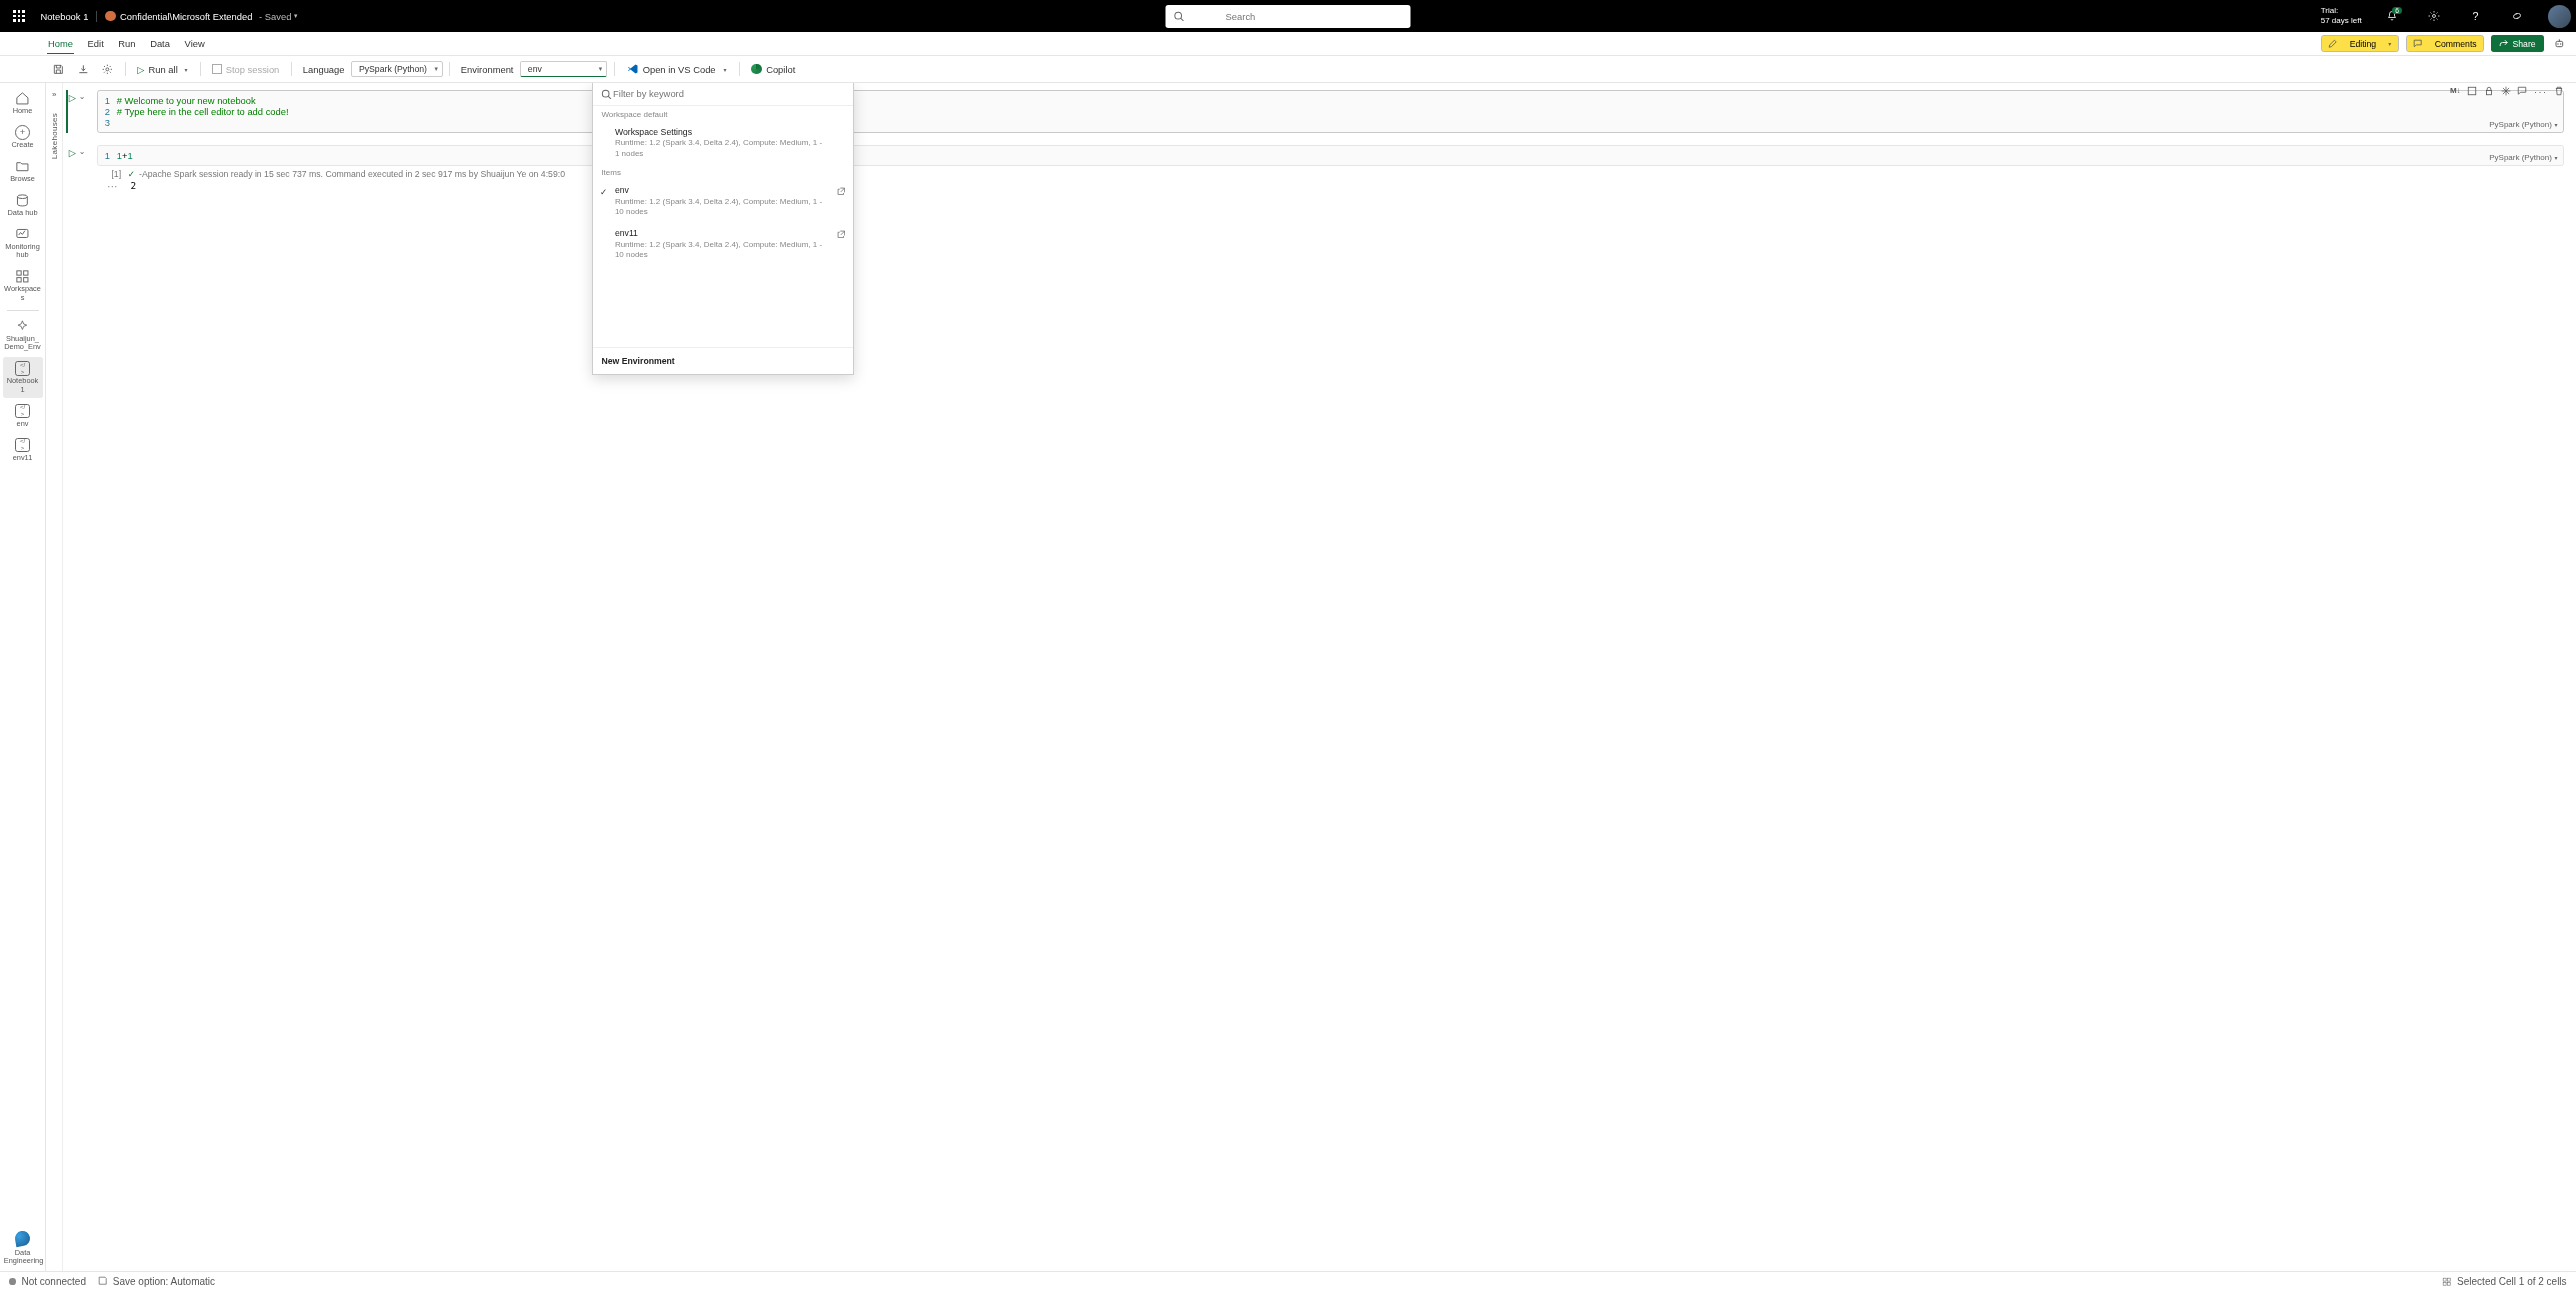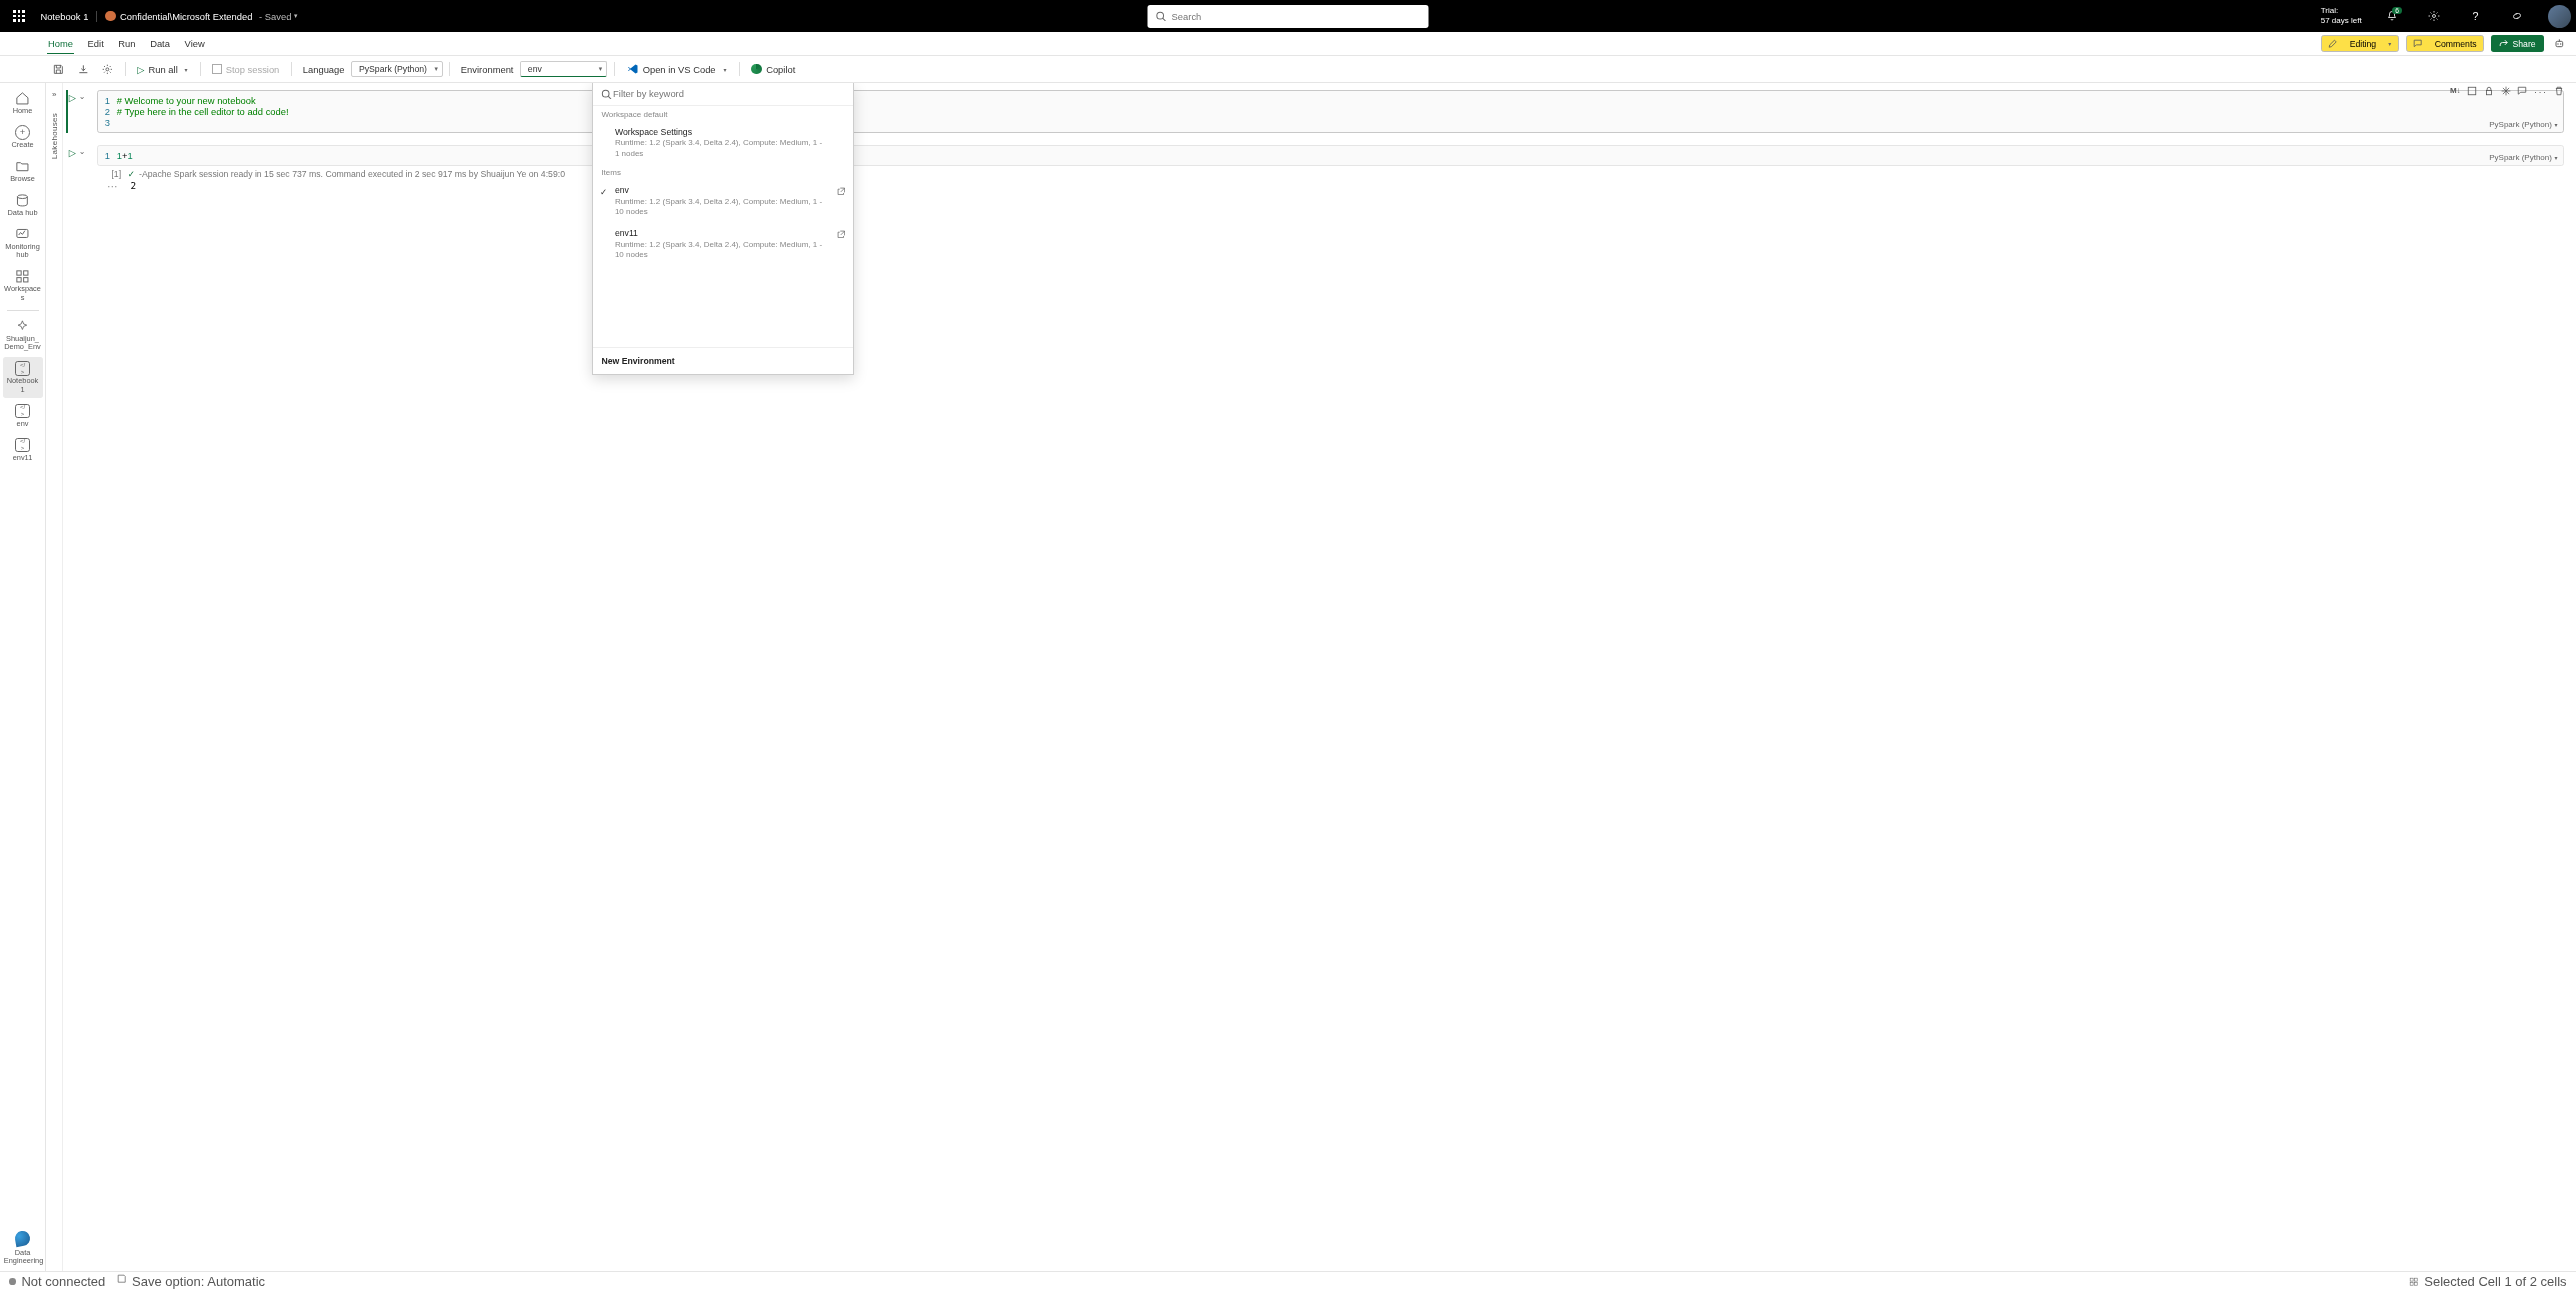--- a/index.html
+++ b/index.html
@@ -9,21 +9,21 @@
 
 .topbar { height: 32px; background: #000; display: flex; align-items: center; color: #fff; font-size: 9.4px; padding: 0 5.4px; }
 .waffle { width: 27px; height: 27px; display: flex; align-items: center; justify-content: center; cursor: pointer; }
 .waffle-grid { display: grid; grid-template-columns: repeat(3,2.7px); grid-template-rows: repeat(3,2.7px); gap: 2px; }
 .waffle-grid span { width: 2.7px; height: 2.7px; background: #fff; }
 .notebook-name { margin-left: 8px; padding-right: 8px; border-right: 0.7px solid #444; }
 .sensitivity { display: flex; align-items: center; gap: 4px; margin-left: 8px; }
 .sens-icon { width: 10.7px; height: 10.7px; background: #d07040; border-radius: 50%; display:flex; align-items:center; justify-content:center; font-size:6.7px;}
 .save-status { margin-left: 6.7px; color: #bbb; display:flex; align-items:center; gap:2.7px;}
 .search-wrap { flex: 0 0 auto; margin-left: auto; margin-right: auto; position: absolute; left: 50%; transform: translateX(-50%); }
-.search-box { width: 281px; height: 23px; background: #fff; border-radius: 2.7px; display: flex; align-items: center; padding: 0 8px; color: #555; }
+.search-box { width: 245px; height: 23px; background: #fff; border-radius: 2.7px; display: flex; align-items: center; padding: 0 8px; color: #555; gap: 36px; }
 .search-box input { border: none; outline: none; flex: 1; font-size: 9.4px; background: transparent; }
 .topbar-right { margin-left: auto; display: flex; align-items: center; gap: 20px; }
 .trial { font-size: 8px; line-height: 1.2; text-align: left; }
 .top-icon { width: 21.5px; height: 21.5px; display: flex; align-items: center; justify-content: center; cursor: pointer; position:relative;}
 .notif-badge { position:absolute; top:1.3px; right:1.3px; background:#0f703b; color:#fff; font-size:6.7px; border-radius:5.4px; padding:0 2.7px; min-width:9.4px; text-align:center;}
 .avatar { width: 23px; height: 23px; border-radius: 50%; background: linear-gradient(135deg,#5f7a9a,#3a4a5a); }
 
 
 .ribbon-row { height: 24px; background: #fff; border-bottom: 0.7px solid #e5e5e5; display: flex; align-items: center; padding: 0 6.7px; position:relative;}
 .ribbon-tabs { display: flex; gap: 12px; margin-left: 40px; }
@@ -97,21 +97,21 @@
 .env-filter input { border:none; outline:none; flex:1; font-size:9.4px; }
 .env-section-label { padding: 4px 8px 2.7px; color:#888; font-size:8px;}
 .env-item { padding: 5.4px 9.4px 5.4px 21.5px; position:relative; cursor:pointer;}
 .env-item .chk { position:absolute; left:6.7px; top:6.7px; color:#333; font-size:8.7px;}
 .env-item .open-ext { position:absolute; right:8px; top:6.7px; color:#666; font-size:8.7px; cursor:pointer;}
 .env-item-title { color:#222; }
 .env-item-sub { color:#888; font-size:8px; line-height:1.3; margin-top:1.3px; max-width: 208px;}
 .env-new { border-top:0.7px solid #eee; text-align:left; padding:8px; font-weight:600; color:#222; cursor:pointer;}
 
 
-.statusbar { height: 20px; border-top:0.7px solid #e5e5e5; background:#fff; display:flex; align-items:center; font-size:13px; color:#555; padding: 0 9.4px;}
+.statusbar { height: 20px; border-top:0.7px solid #e5e5e5; background:#fff; display:flex; align-items:center; font-size:10px; color:#555; padding: 0 9.4px;}
 .statusbar .left { display:flex; align-items:center; gap:12px;}
 .statusbar .dot { width:6.7px; height:6.7px; border-radius:50%; background:#888;}
 .statusbar .right { margin-left:auto; display:flex; align-items:center; gap:5.4px;}
 .statusbar .grid-ico{ font-family:monospace;}
 
 svg { display:block; }
 </style>
 </head>
 <body>
 

